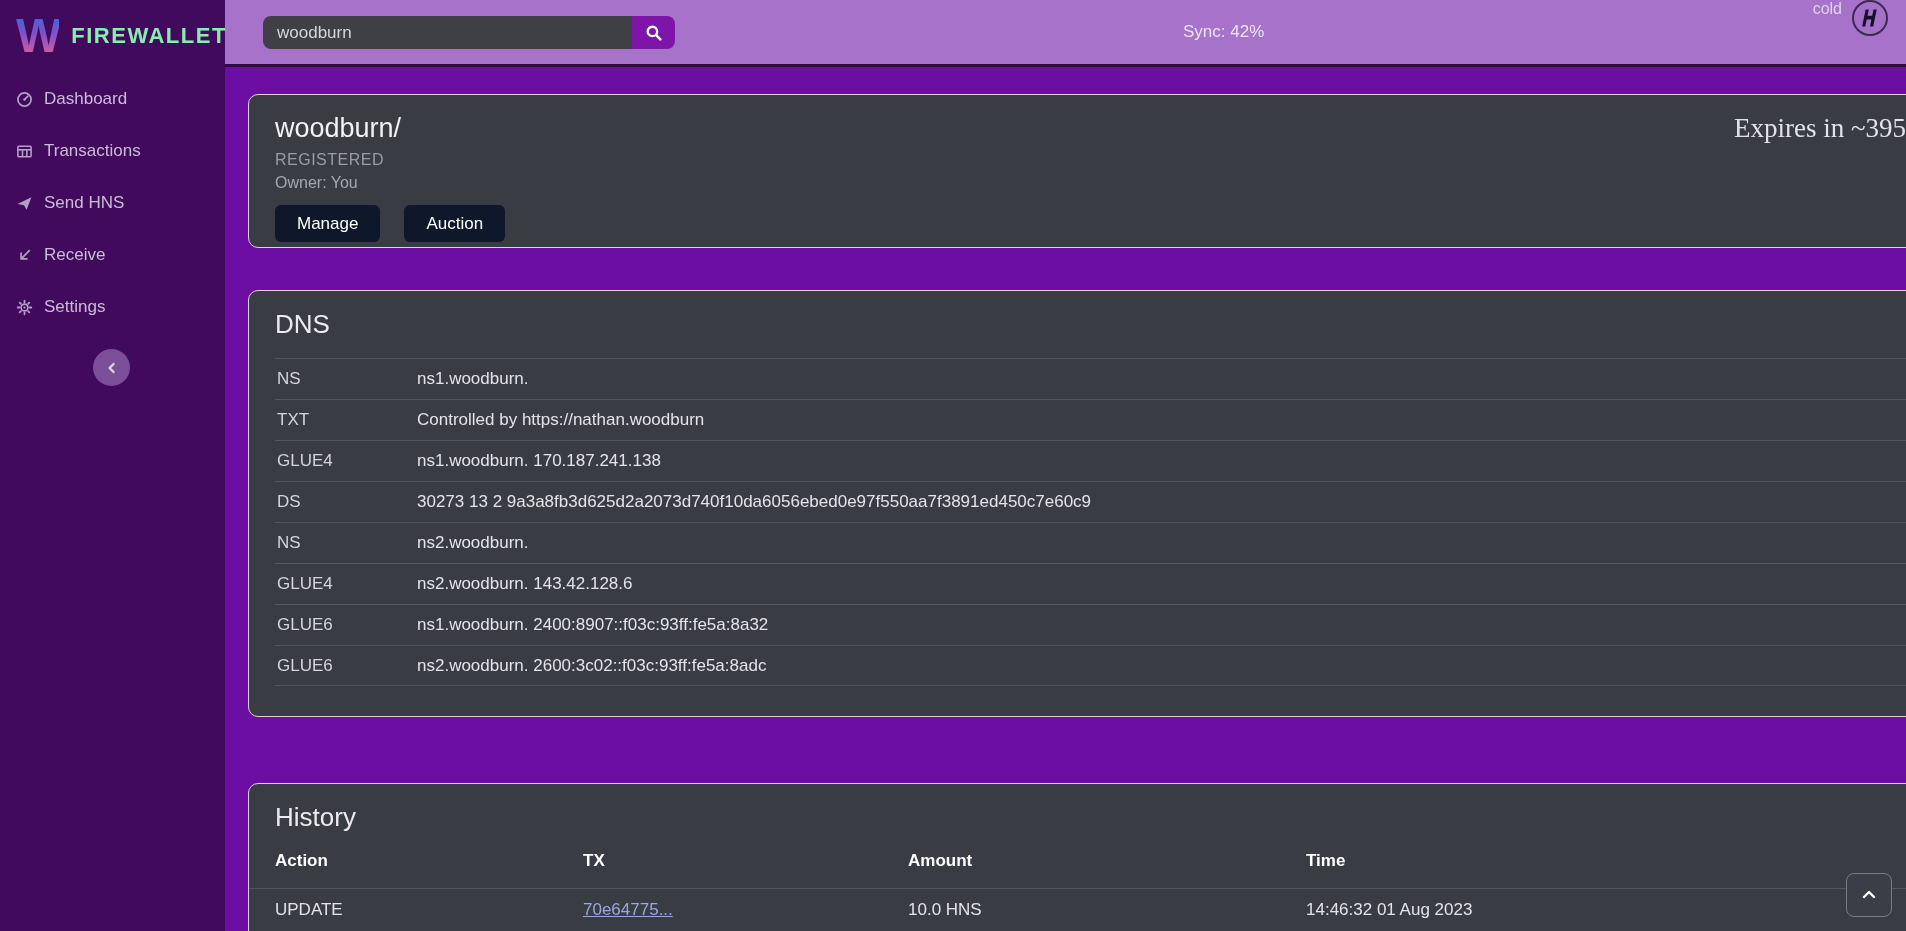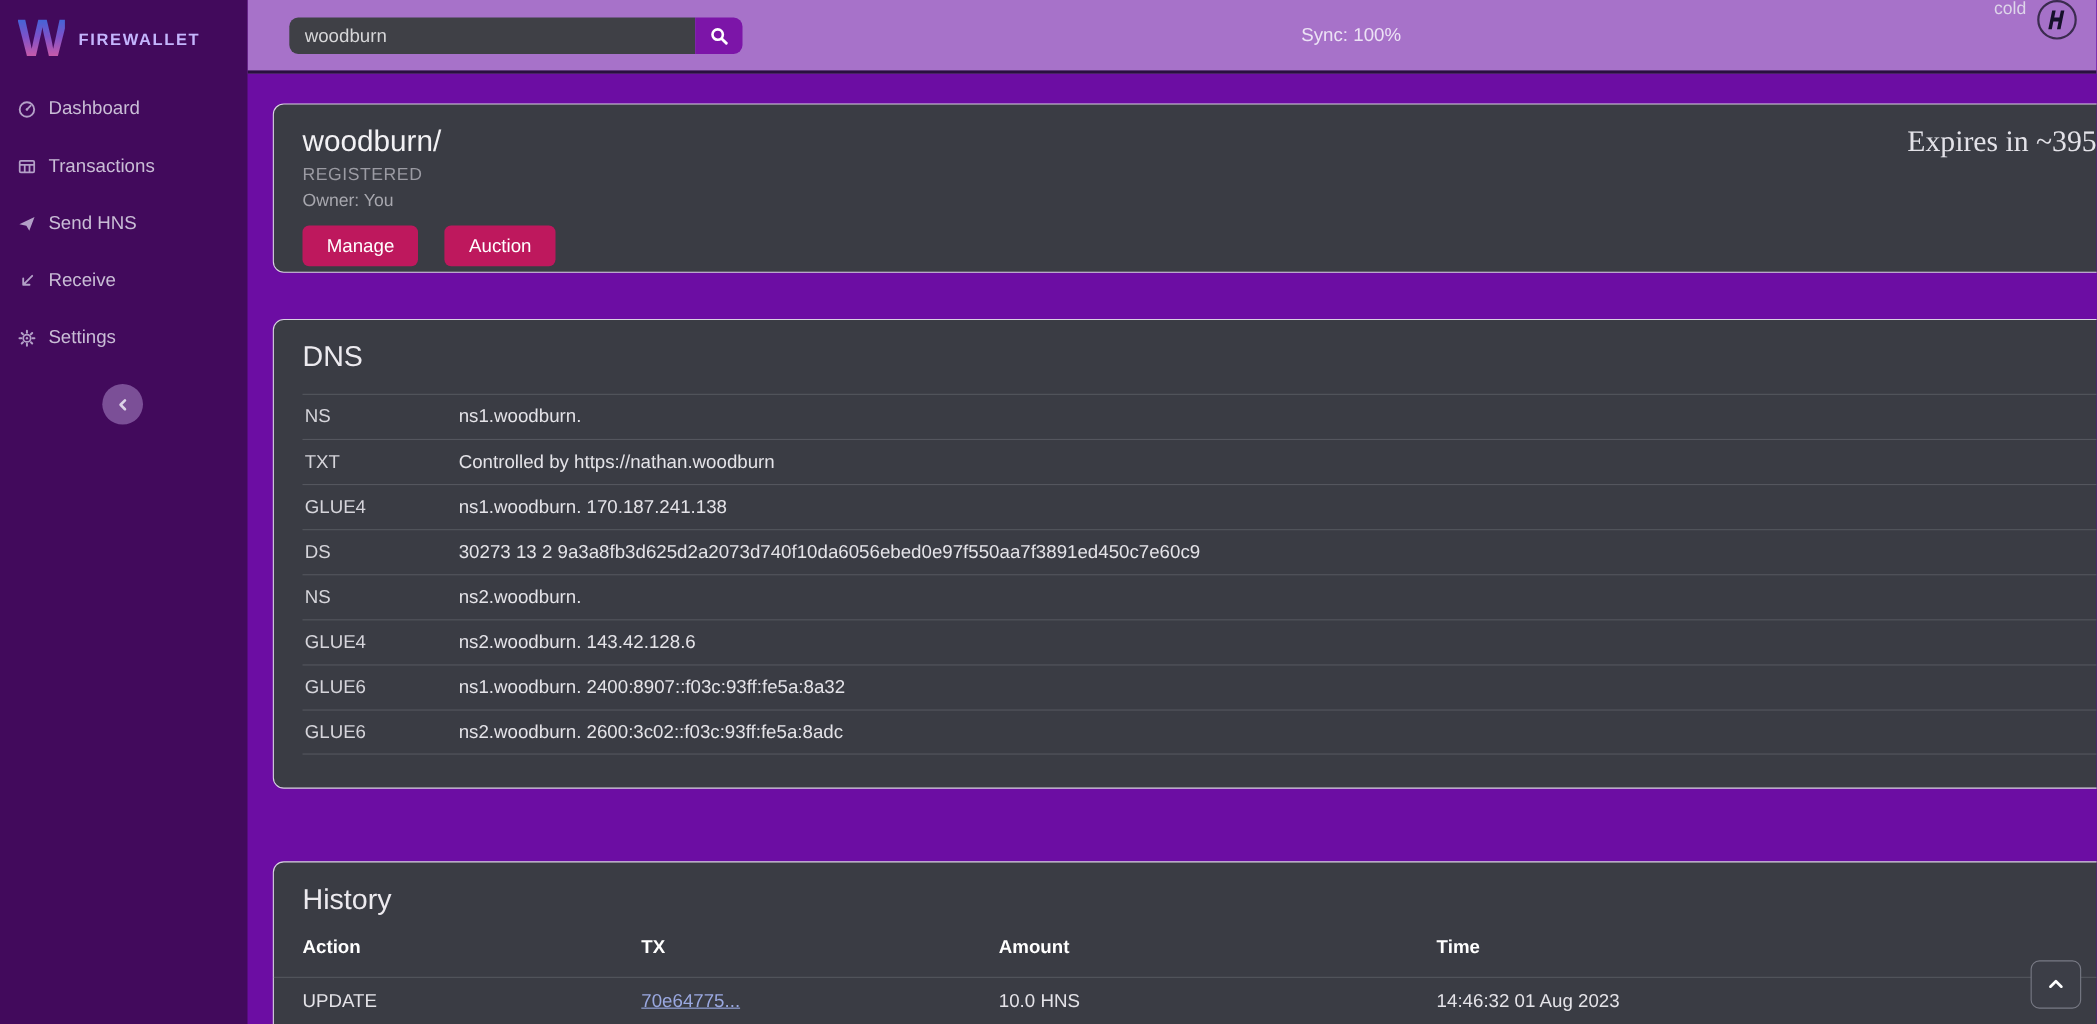--- a/index.html
+++ b/index.html
@@ -16,21 +16,21 @@
     position:absolute; left:0; top:0; width:225px; height:931px;
     background:#420a5c; z-index:4;
   }
   .logo-row { display:flex; align-items:center; gap:12px; padding:10px 14px 8px 16px; height:70px; }
   .logo-w {
     font-size:48px; font-weight:900; line-height:1;
     background:linear-gradient(180deg,#2f6bdb 0%, #7e51c9 45%, #ec5f9a 100%);
     -webkit-background-clip:text; background-clip:text; color:transparent;
     letter-spacing:-2px;
   }
-  .brand-name { color:#c4b5fd; font-weight:bold; font-size:15px; letter-spacing:1.5px; }
+  .brand-name { color:#86efac; font-weight:bold; font-size:22px; letter-spacing:1.5px; }
   .nav { margin-top:14px; }
   .nav-item {
     display:flex; align-items:center; gap:11px;
     padding:0 16px; height:30px; margin-bottom:22px;
     color:#c9bdd6; font-size:17px; cursor:pointer;
   }
   .nav-item svg { flex:0 0 auto; color:#b3a0c7; }
   .collapse-btn {
     position:absolute; left:93px; top:349px; width:37px; height:37px;
     border-radius:50%; background:#7b4f97; border:none;
@@ -66,21 +66,21 @@
   .card {
     position:absolute; left:248px; width:1775px;
     background:#3a3c44; border:1px solid #d9d2e2; border-radius:10px;
   }
   .card-domain { top:94px; height:154px; padding:18px 26px; }
   .domain-title { font-size:27px; color:#f2f1f4; }
   .domain-status { font-size:16px; color:#9b9ba3; margin-top:7px; letter-spacing:0.5px; }
   .domain-owner { font-size:16px; color:#a7a7ae; margin-top:5px; }
   .btn-row { margin-top:13px; display:flex; gap:24px; }
   .btn-purple {
-    background:#be185d; color:#ffffff; border:none; border-radius:6px;
+    background:#0f172a; color:#ffffff; border:none; border-radius:6px;
     padding:0 22px; height:37px; font-size:17px; cursor:pointer;
     font-family:"Liberation Sans", sans-serif;
   }
   .domain-expires { position:absolute; right:26px; top:18px; font-size:27px; color:#e3e2e8;font-family:Liberation Serif, serif; }
 
   .card-dns { top:290px; height:427px; padding:18px 26px; }
   .card-title { font-size:26px; color:#eceaef; }
   .dns-table { margin-top:18px; }
   .dns-row {
     display:flex; height:41px; align-items:center;
@@ -163,21 +163,21 @@
 <div class="topbar">
   <div class="search-wrap">
     <input class="search-input" type="text" value="woodburn" style="">
     <button class="search-btn">
       <svg width="18" height="18" viewBox="0 0 16 16">
           <circle cx="6.6" cy="6.6" r="4.2" fill="none" stroke="#ffffff" stroke-width="2.1"></circle>
           <line x1="9.9" y1="9.9" x2="13.6" y2="13.6" stroke="#ffffff" stroke-width="2.3" stroke-linecap="round"></line>
         </svg>
     </button>
   </div>
-  <div class="sync-label">Sync: 100%</div>
+  <div class="sync-label">Sync: 42%</div>
   <div class="wallet-area">
     <span class="wallet-name">cold</span>
     <div class="hns-logo">
       <svg width="24" height="24" viewBox="0 0 24 24">
           <path d="M7.6 3.5 L10.8 3.5 L9.5 9.8 L14.2 9.8 L15.5 3.5 L18.7 3.5 L15.2 20.5 L12 20.5 L13.4 13.6 L8.7 13.6 L7.3 20.5 L4.1 20.5 Z" fill="#15102a"></path>
         </svg>
     </div>
   </div>
 </div>
 

